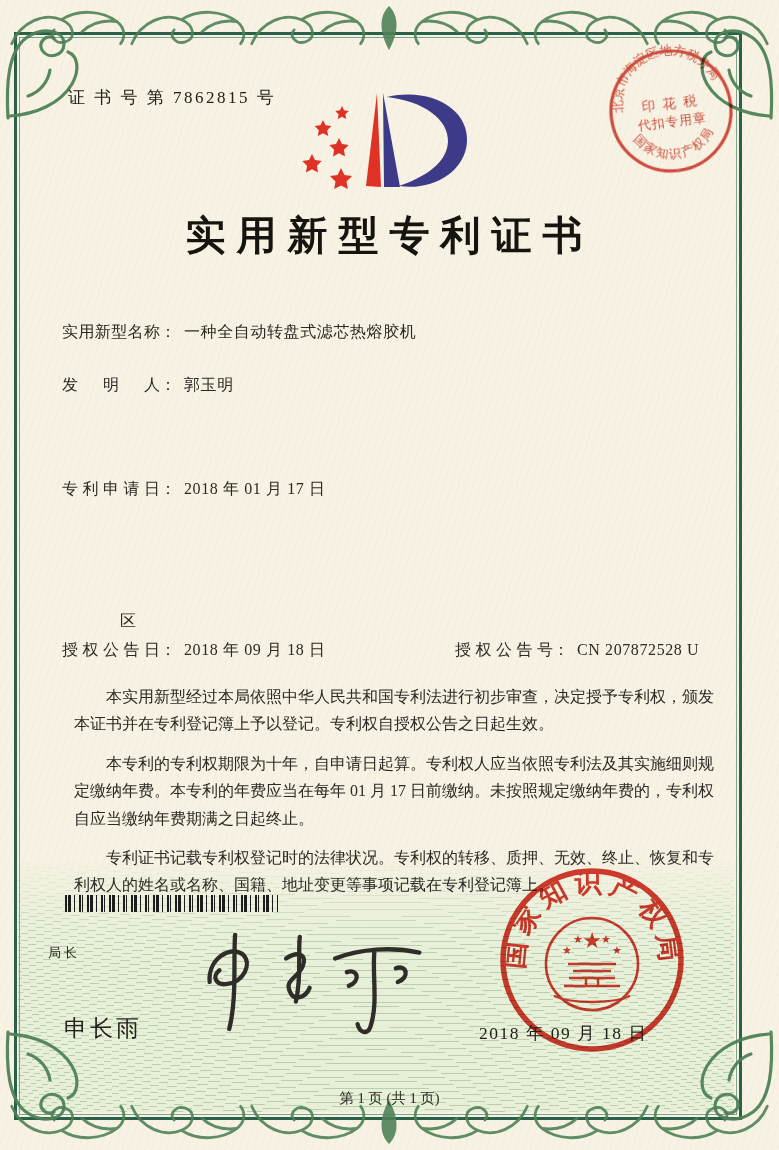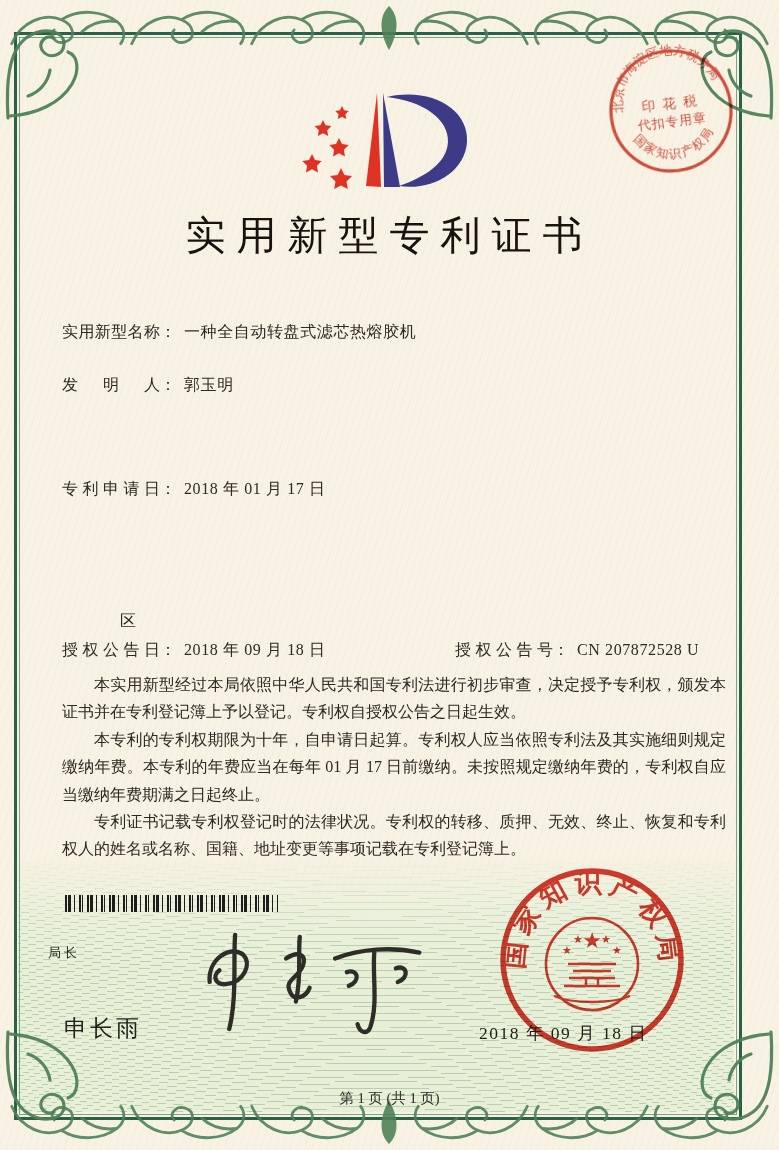--- a/index.html
+++ b/index.html
@@ -21,30 +21,30 @@
     background-image:repeating-radial-gradient(ellipse 170% 95% at 50% 235%, rgba(120,162,108,.42) 0 1px, rgba(0,0,0,0) 1px 7px);
     -webkit-mask-image:linear-gradient(180deg, transparent 0, #000 90px);
     mask-image:linear-gradient(180deg, transparent 0, #000 90px);
   }
   
   .ornaments{position:absolute;inset:0;z-index:3;pointer-events:none;color:#4e8158;}
   
   .certno{position:absolute;left:68px;top:86px;font-size:17px;letter-spacing:2.5px;z-index:4;color:#222019;}
   .logo{position:absolute;left:295px;top:80px;width:190px;height:130px;z-index:4;}
   .taxstamp{position:absolute;left:596px;top:36px;width:150px;height:150px;z-index:6;transform:rotate(-7deg);mix-blend-mode:multiply;opacity:.92;}
-  .title{position:absolute;left:0;top:208px;width:100%;text-align:center;font-size:40px;font-weight:400;letter-spacing:11px;color:#16140f;z-index:4;}
+  .title{position:absolute;left:0;top:208px;width:100%;text-align:center;font-size:40px;font-weight:700;letter-spacing:11px;color:#16140f;z-index:4;}
   
   .row{position:absolute;left:62px;font-size:16px;z-index:4;white-space:nowrap;color:#2b2a24;}
   .lab{display:inline-block;width:98px;text-align:justify;text-align-last:justify;vertical-align:top;}
   .colon{display:inline-block;margin-right:8px;}
   .val{letter-spacing:.6px;}
   .addr2{position:absolute;left:120px;top:611px;font-size:16px;z-index:4;}
   
   .bodytext{position:absolute;left:62px;top:671px;width:664px;font-size:16px;line-height:27.4px;text-align:justify;z-index:4;color:#2b2a24;}
-  .bodytext p{margin:0;text-indent:32px;}
+  .bodytext p{margin:12px;text-indent:32px;}
   
   .barcode{position:absolute;left:65px;top:895px;width:213px;height:17px;z-index:4;
     background:repeating-linear-gradient(90deg,#1d1d1d 0 2px,transparent 2px 3px,#1d1d1d 3px 6px,transparent 6px 9px,#1d1d1d 9px 10px,transparent 10px 14px,#1d1d1d 14px 16px,transparent 16px 17px,#1d1d1d 17px 18px,transparent 18px 22px);}
   .sig-title{position:absolute;left:48px;top:944px;font-size:13px;letter-spacing:3px;z-index:4;color:#22211b;}
   .sig-name{position:absolute;left:64px;top:1013px;font-size:23px;letter-spacing:3px;z-index:4;color:#22211b;}
   .signature{position:absolute;left:192px;top:924px;width:245px;height:112px;z-index:5;}
   .seal{position:absolute;left:494px;top:862px;width:196px;height:196px;z-index:5;mix-blend-mode:multiply;opacity:.95;}
   .sealdate{position:absolute;left:479px;top:1021px;font-size:17.5px;letter-spacing:1.5px;z-index:6;color:#1d1c16;}
   .footer{position:absolute;left:0;top:1069px;width:100%;text-align:center;font-size:14.5px;z-index:4;color:#2b2a24;margin-top:20px;}
   .red{fill:#d04234;}
@@ -115,20 +115,21 @@
         </g>
       <g transform="translate(2,1124) scale(1,-1)">
           <use href="#crn" width="96" height="96"></use>
         </g>
       <g transform="translate(777,1124) scale(-1,-1)">
           <use href="#crn" width="96" height="96"></use>
         </g>
     </g>
   </svg>
 
+  <div class="certno">证 书 号 第 7862815 号</div>
 
   <svg class="logo" viewBox="0 0 190 130" aria-hidden="true">
     <g fill="#e03125">
       <path d="M47,26 l2.1,4.3 4.7,.7 -3.4,3.3 .8,4.7 -4.2,-2.2 -4.2,2.2 .8,-4.7 -3.4,-3.3 4.7,-.7 Z"></path>
       <path d="M28,40 l2.6,5.3 5.8,.8 -4.2,4.1 1,5.8 -5.2,-2.7 -5.2,2.7 1,-5.8 -4.2,-4.1 5.8,-.8 Z"></path>
       <path d="M44,58 l3,6.1 6.7,1 -4.8,4.7 1.1,6.7 -6,-3.2 -6,3.2 1.1,-6.7 -4.8,-4.7 6.7,-1 Z"></path>
       <path d="M17,74 l3,6.1 6.7,1 -4.8,4.7 1.1,6.7 -6,-3.2 -6,3.2 1.1,-6.7 -4.8,-4.7 6.7,-1 Z"></path>
       <path d="M46,88 l3.4,6.9 7.6,1.1 -5.5,5.4 1.3,7.6 -6.8,-3.6 -6.8,3.6 1.3,-7.6 -5.5,-5.4 7.6,-1.1 Z"></path>
       <path d="M82,13 L86,107 L71,106 Z"></path>
     </g>

